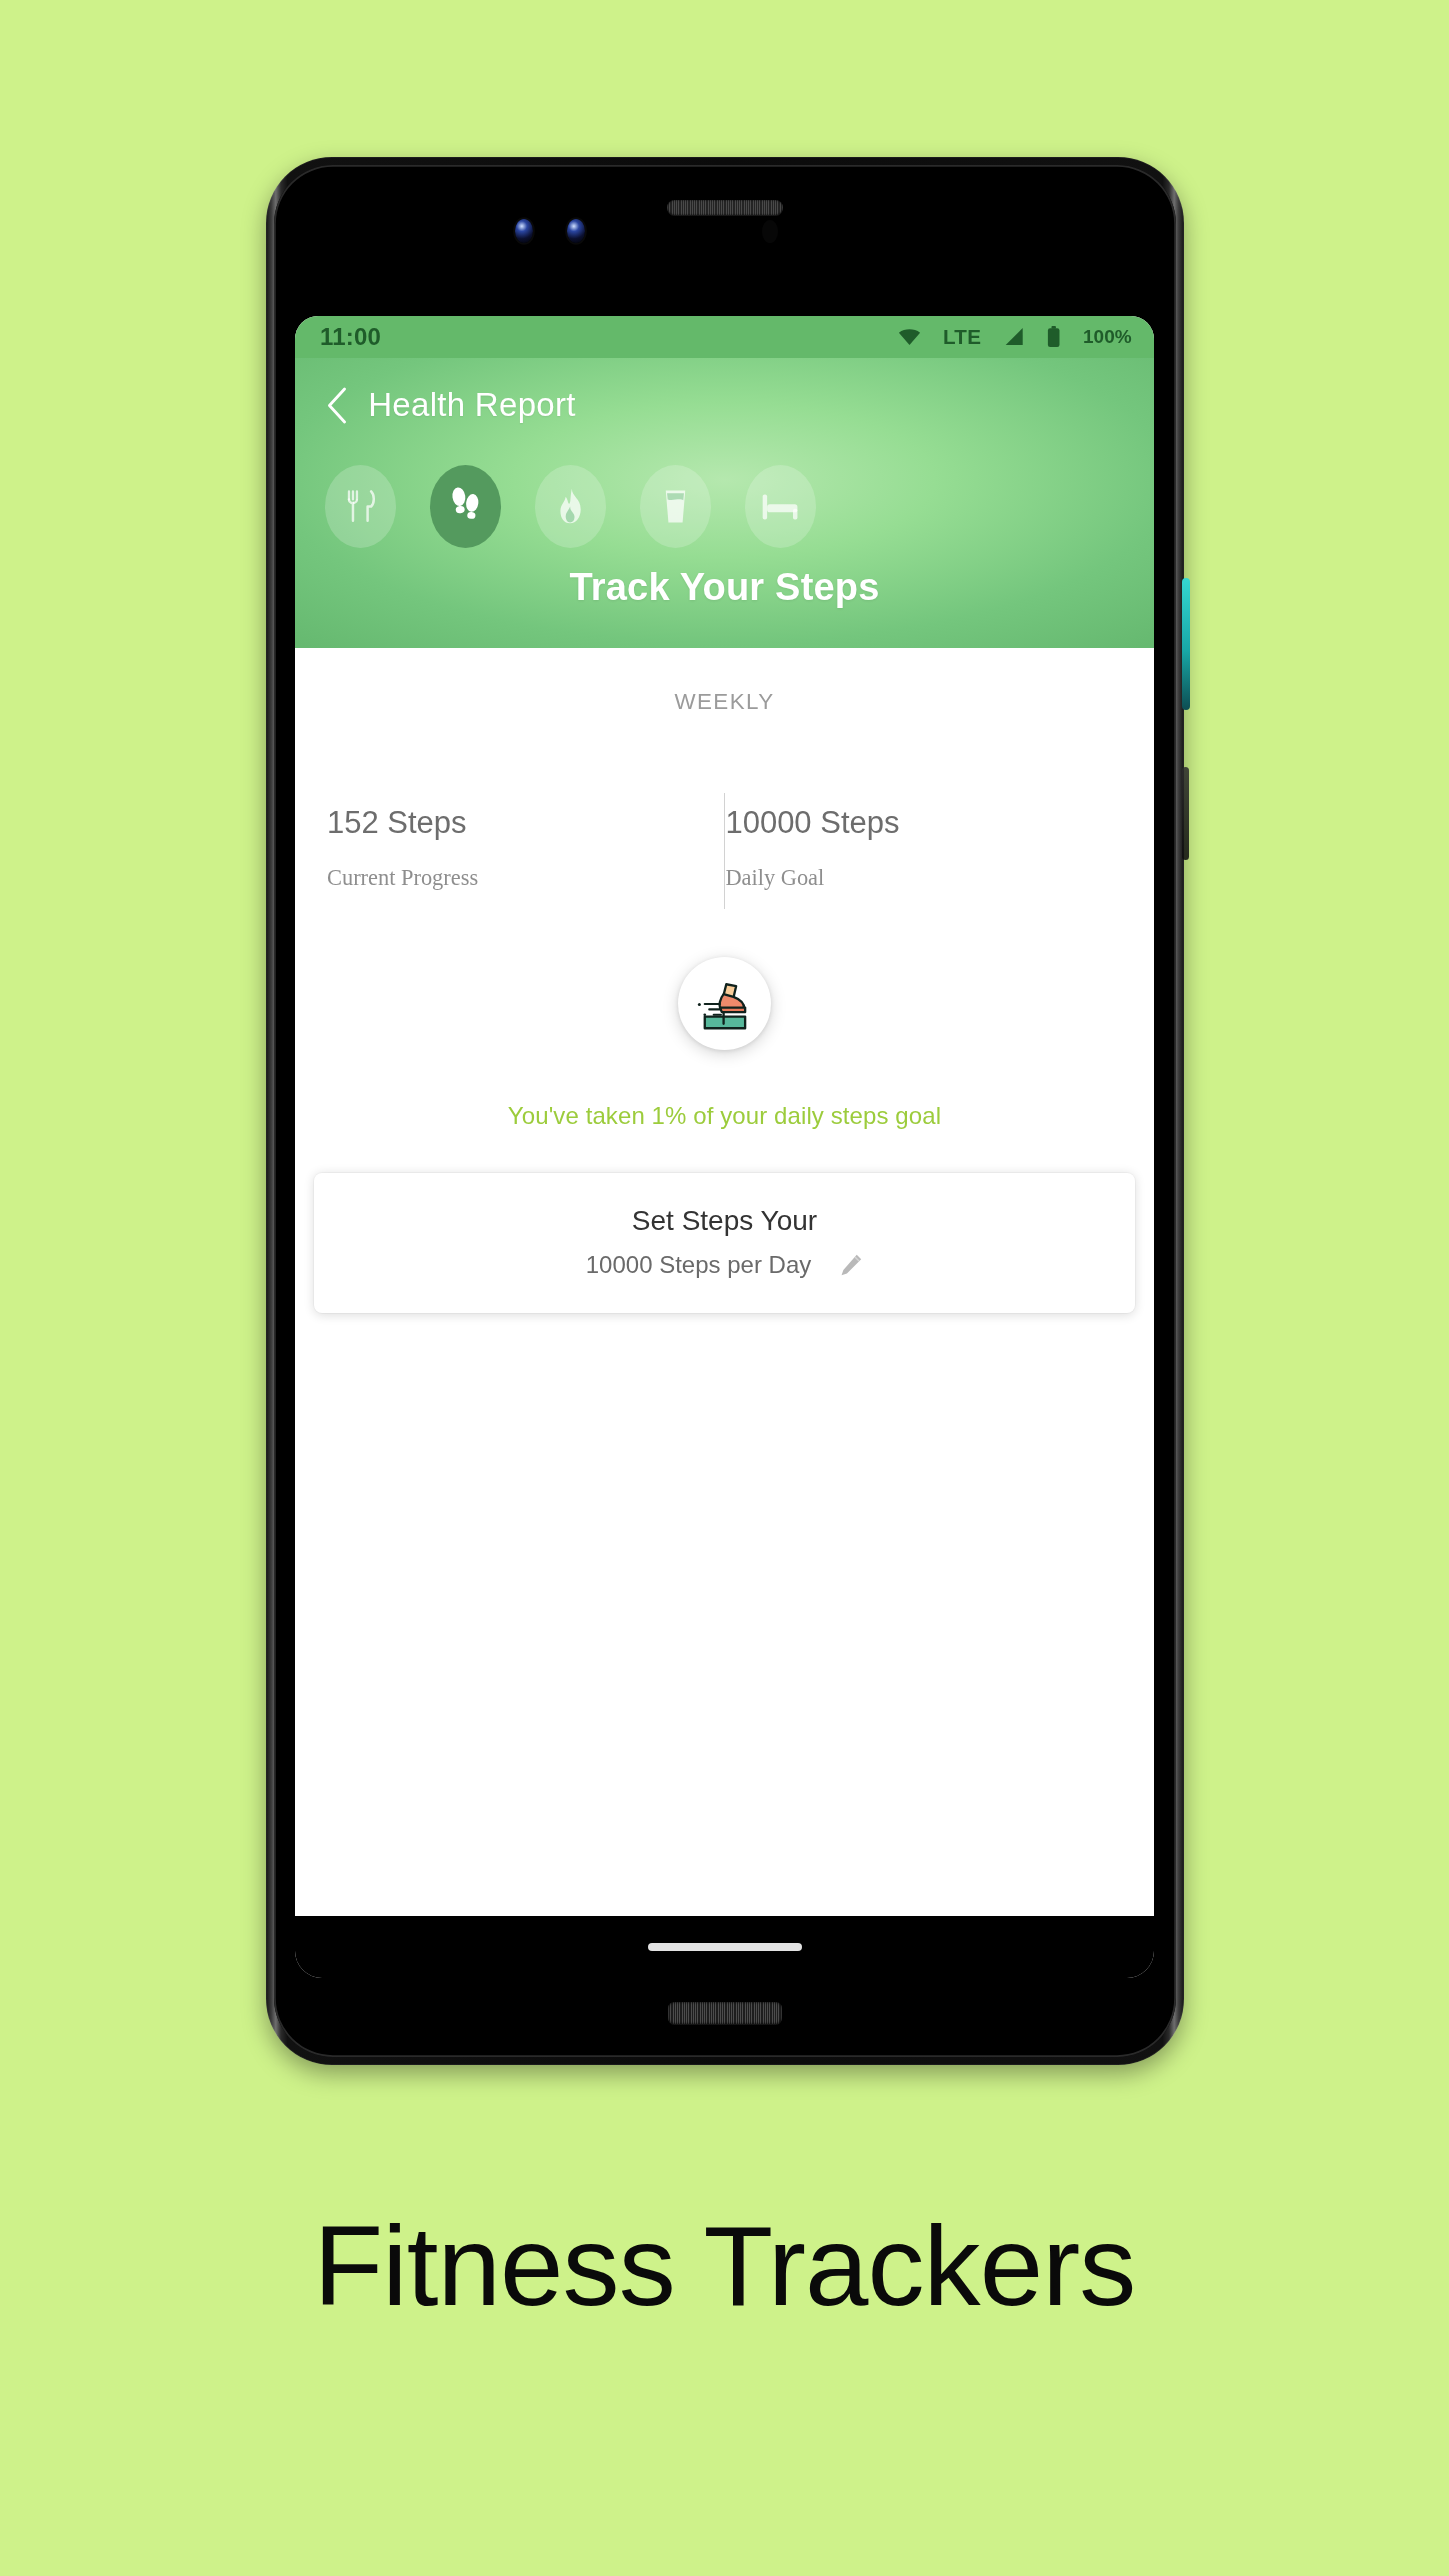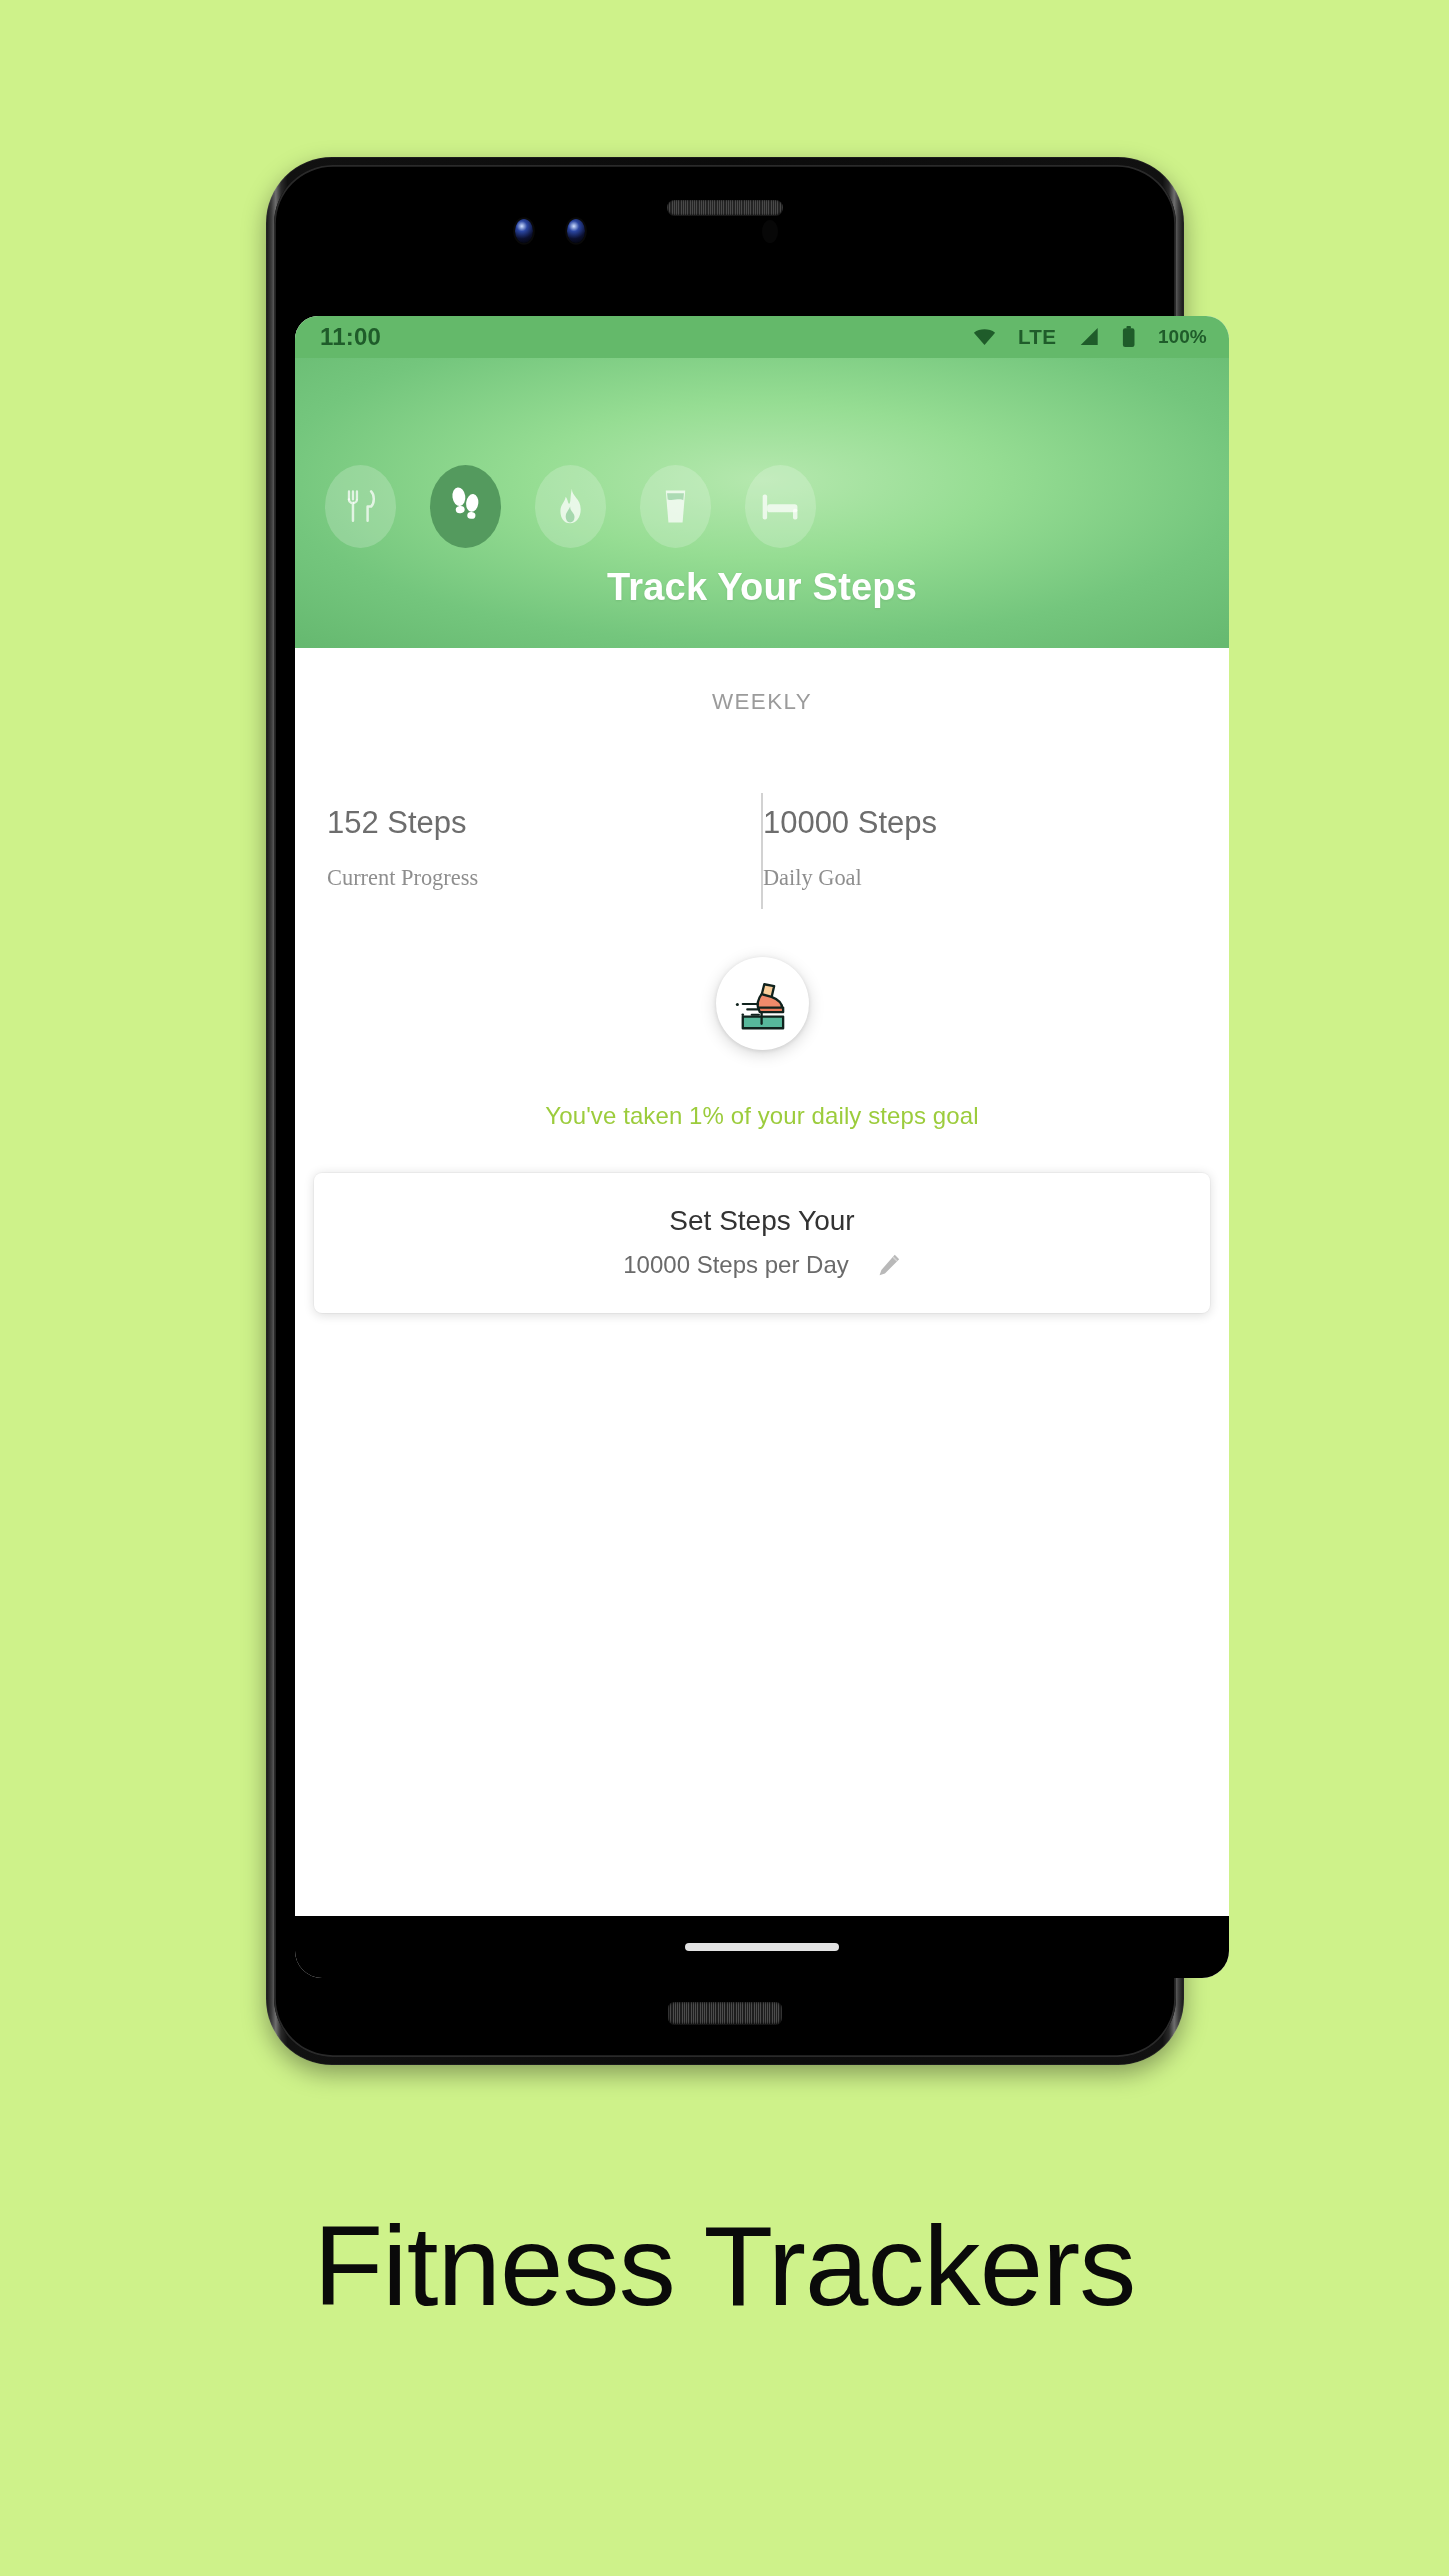--- a/index.html
+++ b/index.html
@@ -69,21 +69,21 @@
     position:absolute; left:1182px; top:767px;
     width:7.2px; height:93px; border-radius:4.5px;
     background:linear-gradient(180deg,#2c2c2c,#0d0d0d);
     opacity:.85;
   }
 
   
   #phone-screen{
     position:absolute;
     left:295px; top:316px;
-    width:934px; height:1662px;
+    width:859px; height:1662px;
     background:#fff;
     overflow:hidden;
     border-radius:23px 23px 27px 27px;
   }
 
   
   #status-bar{
     height:42px;
     background:#64b96a;
     display:flex; align-items:center;
@@ -252,20 +252,26 @@
       </svg>
       <svg id="battery-icon" viewBox="0 0 15 24">
         <rect x="5" y="0" width="5" height="3" rx="1" fill="#1f5c2a"></rect>
         <rect x="1" y="2.5" width="13" height="21" rx="2.5" fill="#1f5c2a"></rect>
       </svg>
       <span id="battery-percent">100%</span>
     </div>
   </div>
 
   <div id="app-header">
+    <div id="header-bar">
+      <svg id="back-chevron" viewBox="0 0 27 41">
+        <path d="M22 2 L5 20.5 L22 39" fill="none" stroke="#ffffff" stroke-width="3.2" stroke-linecap="round" stroke-linejoin="round"></path>
+      </svg>
+      <div id="header-title">Health Report</div>
+    </div>
 
     <div id="category-strip">
 
       <div class="category-chip">
         <svg width="39" height="39" viewBox="0 0 44 44">
           <g class="chip-glyph">
             <path d="M9 5 L9 14 M13.5 5 L13.5 14 M18 5 L18 14" stroke="rgba(255,255,255,.72)" stroke-width="2.6" stroke-linecap="round" fill="none"></path>
             <path d="M9 14 C9 18 13.5 18 13.5 18 L13.5 38" stroke="rgba(255,255,255,.72)" stroke-width="2.8" stroke-linecap="round" fill="none"></path>
             <path d="M18 14 C18 18 13.5 18 13.5 18" stroke="rgba(255,255,255,.72)" stroke-width="2.6" fill="none"></path>
             <path d="M34 5 C38 9 38 18 34 22 L30 22 L30 38" stroke="rgba(255,255,255,.72)" stroke-width="2.8" stroke-linecap="round" stroke-linejoin="round" fill="none"></path>

